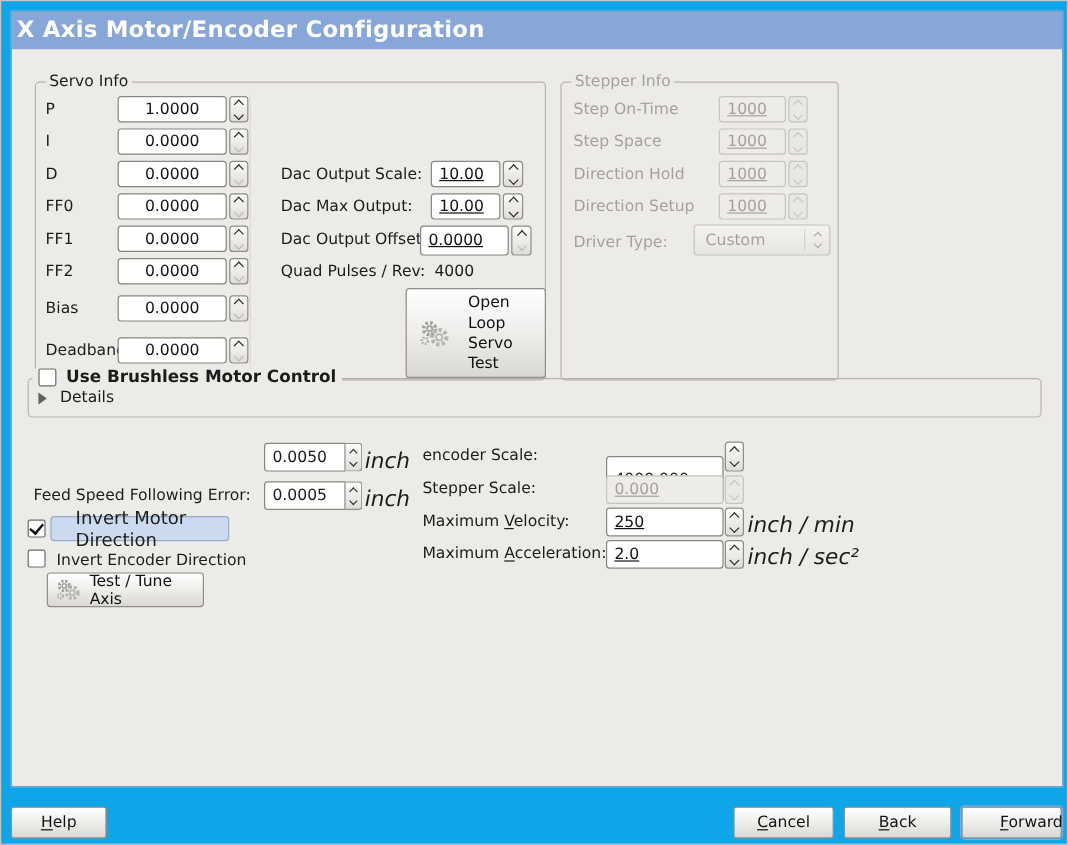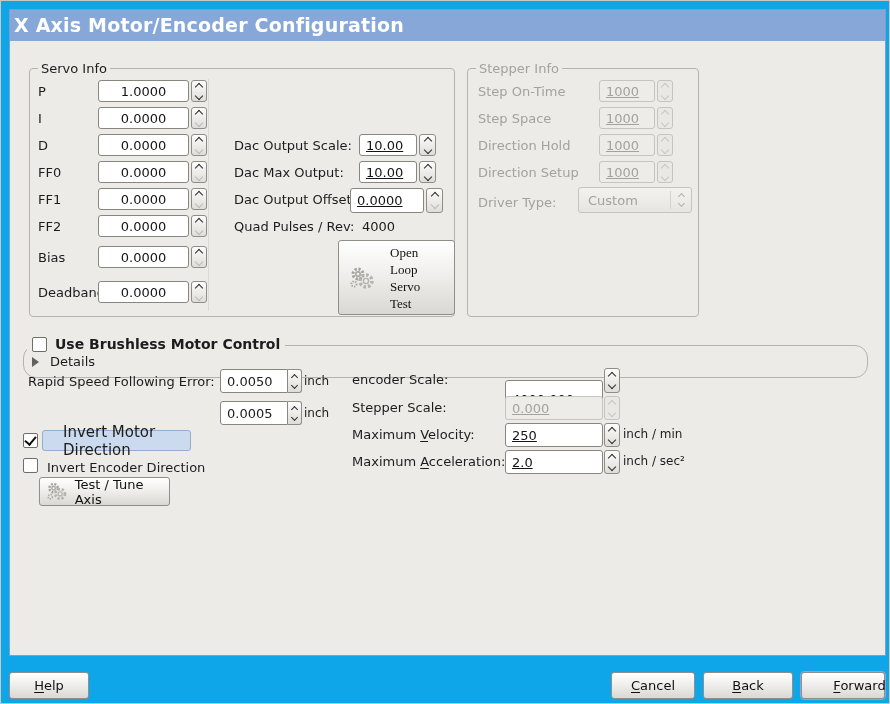--- a/index.html
+++ b/index.html
@@ -57,21 +57,21 @@
     position:absolute;box-sizing:border-box;border:1px solid #C6C4BF;border-radius:3px;
     background:linear-gradient(#F3F2F0,#E7E5E1);color:#A5A29D;font-size:13px;
     display:flex;align-items:center;
   }
   .combo .txt{flex:1;padding-left:9px;}
   .combo .csep{width:1px;height:18px;background:#D4D2CD;}
   .combo .carr{width:20px;display:flex;flex-direction:column;align-items:center;justify-content:center;gap:2px;}
   .tri{width:0;height:0;border-top:5px solid transparent;border-bottom:5px solid transparent;border-left:7px solid #63615C;}
   .bigbtn-lines div{font-size:13px;line-height:17px;text-align:left;}
   .u{text-decoration:underline;text-underline-offset:2px;}
-  .unit{position:absolute;font-size:12px;white-space:nowrap;}
+  .unit{position:absolute;font-size:18px;white-space:nowrap;font-style:italic;}
   .attached{display:flex;position:absolute;}
   .attached .entry2{
     background:#fff;border:1px solid #87867F;border-radius:3px 0 0 3px;box-sizing:border-box;
     display:flex;align-items:center;padding-left:6px;font-size:13px;
   }
   .attached .spin2{
     box-sizing:border-box;border:1px solid #8F8D86;border-left:none;border-radius:0 3px 3px 0;
     background:linear-gradient(#FCFCFB,#DFDDD9);
     display:flex;flex-direction:column;align-items:center;justify-content:center;gap:3px;
   }
@@ -161,21 +161,21 @@
       <div class="lbl" style="left:204px;top:123px">Dac Output Offset:</div>
       <div class="entry left" style="left:320px;top:119px;width:74px;height:25px">0.0000</div>
       <div class="spin" style="left:396px;top:119px;width:17px;height:25px">
           <span class="chev up"></span>
           <span class="chev dn dis"></span>
         </div>
 
       <div class="lbl" style="left:204px;top:150px">Quad Pulses / Rev:</div>
       <div class="lbl" style="left:332px;top:150px">4000</div>
 
-      <div class="btn" style="left:308px;top:171px;width:117px;height:75px;justify-content:flex-start;padding-left:10px;gap:13px;font-family:Liberation Serif, serif;">
+      <div class="btn" style="left:308px;top:171px;width:117px;height:75px;justify-content:flex-start;padding-left:10px;gap:13px;">
         <svg width="28" height="26" viewBox="0 0 28 26">
           <g fill="none">
             <circle cx="9" cy="9" r="5" stroke="#A2A19B" stroke-width="3" stroke-dasharray="2.2 1.7"></circle>
             <circle cx="9" cy="9" r="2.2" stroke="#A2A19B" stroke-width="1.4"></circle>
             <circle cx="17" cy="16" r="6" stroke="#B4B3AD" stroke-width="3.4" stroke-dasharray="2.6 2"></circle>
             <circle cx="17" cy="16" r="2.6" stroke="#B4B3AD" stroke-width="1.4"></circle>
             <circle cx="5" cy="19" r="2.6" stroke="#ACABA5" stroke-width="2" stroke-dasharray="1.4 1.2"></circle>
           </g>
         </svg>
         <div class="bigbtn-lines">
@@ -222,41 +222,41 @@
       <div class="combo" style="left:110px;top:118px;width:114px;height:26px">
         <span class="txt">Custom</span>
         <span class="csep"></span>
         <span class="carr">
             <span class="chev sm up" style="border-color:#B3B0AA"></span>
             <span class="chev sm dn" style="border-color:#B3B0AA"></span>
           </span>
       </div>
     </div>
 
-    <div class="frame" style="left:13px;top:335px;width:845px;height:33px;border-radius:13px;">
+    <div class="frame" style="left:13px;top:305px;width:845px;height:33px;">
       <div class="legend" style="left:3px;top:-9px;display:flex;align-items:center;gap:8px;padding:0 5px;">
         <span class="cb" style="position:relative;display:inline-block;"></span>
         <span style="font-weight:bold;font-size:14px;">Use Brushless Motor Control</span>
       </div>
       <div style="position:absolute;left:8px;top:8px;display:flex;align-items:center;gap:11px;">
         <span class="tri"></span>
         <span>Details</span>
       </div>
     </div>
 
-    <div class="lbl" style="left:18px;top:364px">Rapid Speed Following Error:</div>
     <div class="attached" style="left:210px;top:359px;">
       <span class="entry2" style="width:68px;height:24px">0.0050</span>
       <span class="spin2" style="width:14px;height:24px">
           <span class="chev sm up"></span>
           <span class="chev sm dn"></span>
         </span>
     </div>
     <div class="unit" style="left:294px;top:364px">inch</div>
 
+    <div class="lbl" style="left:18px;top:396px">Feed Speed Following Error:</div>
     <div class="attached" style="left:210px;top:391px;">
       <span class="entry2" style="width:68px;height:24px">0.0005</span>
       <span class="spin2" style="width:14px;height:24px">
           <span class="chev sm up"></span>
           <span class="chev sm dn"></span>
         </span>
     </div>
     <div class="unit" style="left:294px;top:396px">inch</div>
 
     <div class="lbl" style="left:342px;top:362px">encoder Scale:</div>

